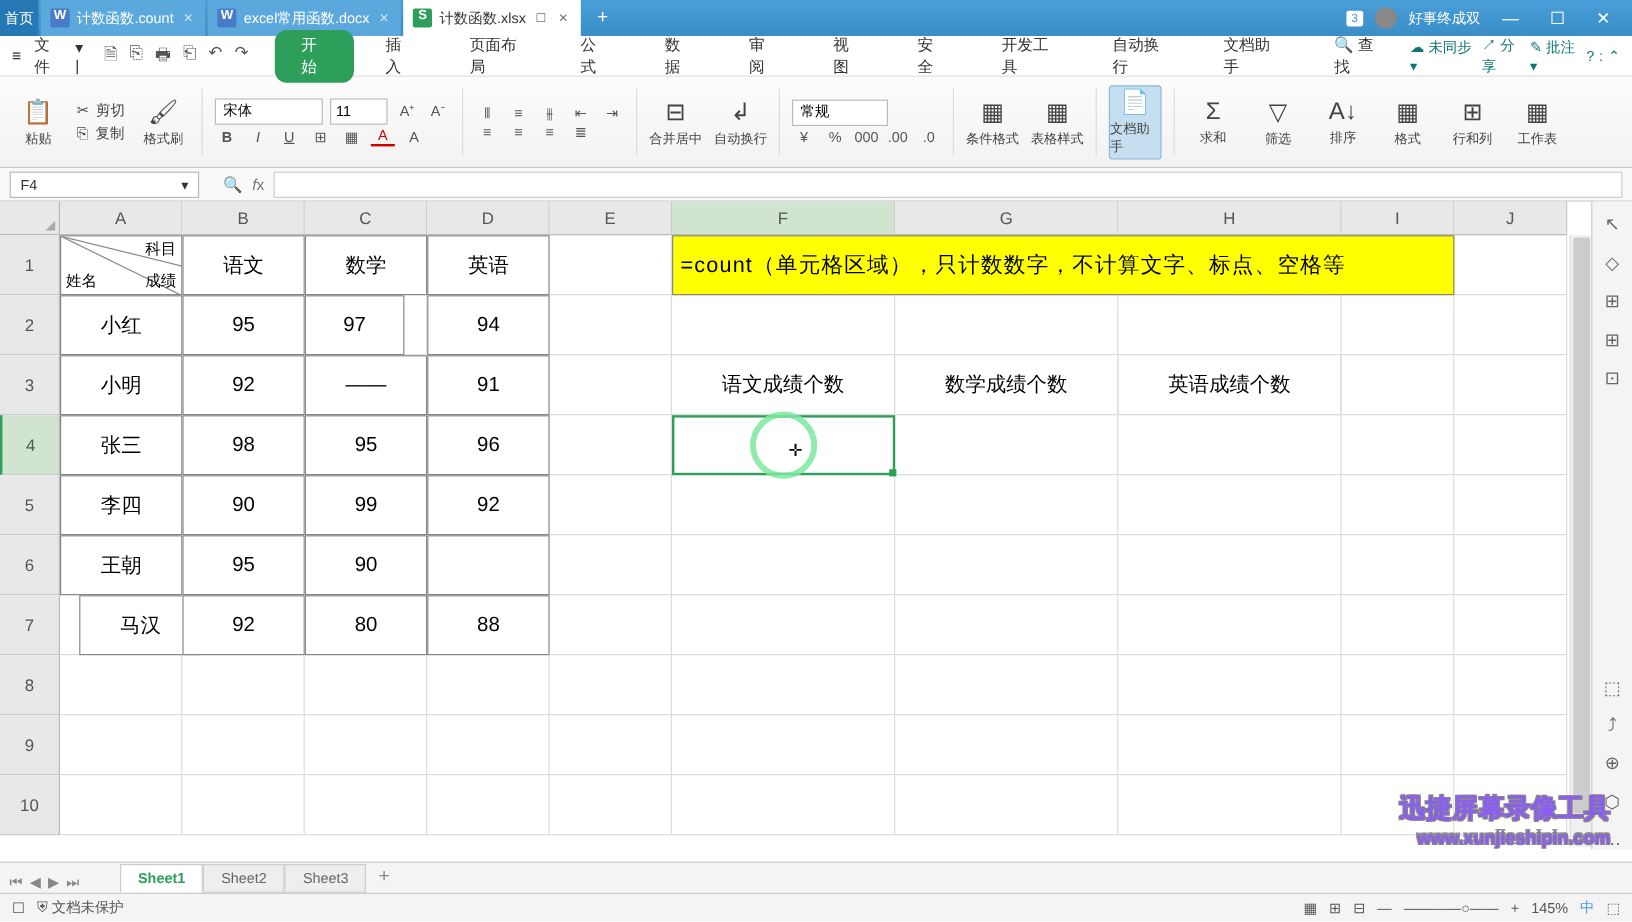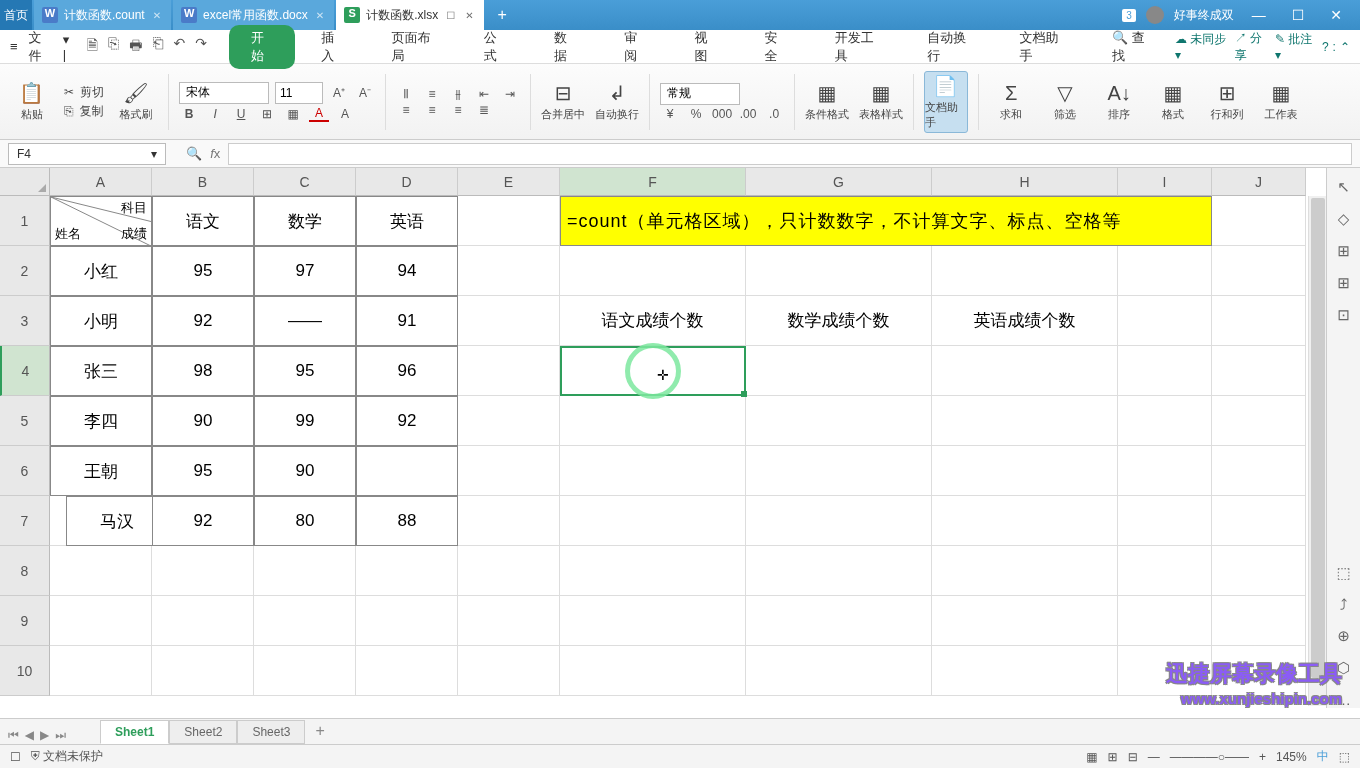--- a/index.html
+++ b/index.html
@@ -396,21 +396,21 @@
         </svg>
         <span class="diag-lbl" style="right:4px;top:2px">科目</span>
         <span class="diag-lbl" style="right:4px;bottom:2px">成绩</span>
         <span class="diag-lbl" style="left:4px;bottom:2px">姓名</span>
       </div>
       <div class="cell hdr-cell" style="left: 102px; top: 0px; width: 102px; height: 50px;">语文</div>
       <div class="cell hdr-cell" style="left: 204px; top: 0px; width: 102px; height: 50px;">数学</div>
       <div class="cell hdr-cell" style="left: 306px; top: 0px; width: 102px; height: 50px;">英语</div>
       <div class="cell hdr-cell" style="left: 0px; top: 50px; width: 102px; height: 50px;">小红</div>
       <div class="cell hdr-cell" style="left: 102px; top: 50px; width: 102px; height: 50px;">95</div>
-      <div class="cell hdr-cell" style="left: 204px; top: 50px; width: 102px; height: 50px;">97</div>
+      <div class="cell hdr-cell" style="left: 204px; top: 50px; width: 83px; height: 50px;">97</div>
       <div class="cell hdr-cell" style="left: 306px; top: 50px; width: 102px; height: 50px;">94</div>
       <div class="cell hdr-cell" style="left: 0px; top: 100px; width: 102px; height: 50px;">小明</div>
       <div class="cell hdr-cell" style="left: 102px; top: 100px; width: 102px; height: 50px;">92</div>
       <div class="cell hdr-cell" style="left: 204px; top: 100px; width: 102px; height: 50px;">——</div>
       <div class="cell hdr-cell" style="left: 306px; top: 100px; width: 102px; height: 50px;">91</div>
       <div class="cell hdr-cell" style="left: 0px; top: 150px; width: 102px; height: 50px;">张三</div>
       <div class="cell hdr-cell" style="left: 102px; top: 150px; width: 102px; height: 50px;">98</div>
       <div class="cell hdr-cell" style="left: 204px; top: 150px; width: 102px; height: 50px;">95</div>
       <div class="cell hdr-cell" style="left: 306px; top: 150px; width: 102px; height: 50px;">96</div>
       <div class="cell hdr-cell" style="left: 0px; top: 200px; width: 102px; height: 50px;">李四</div>

